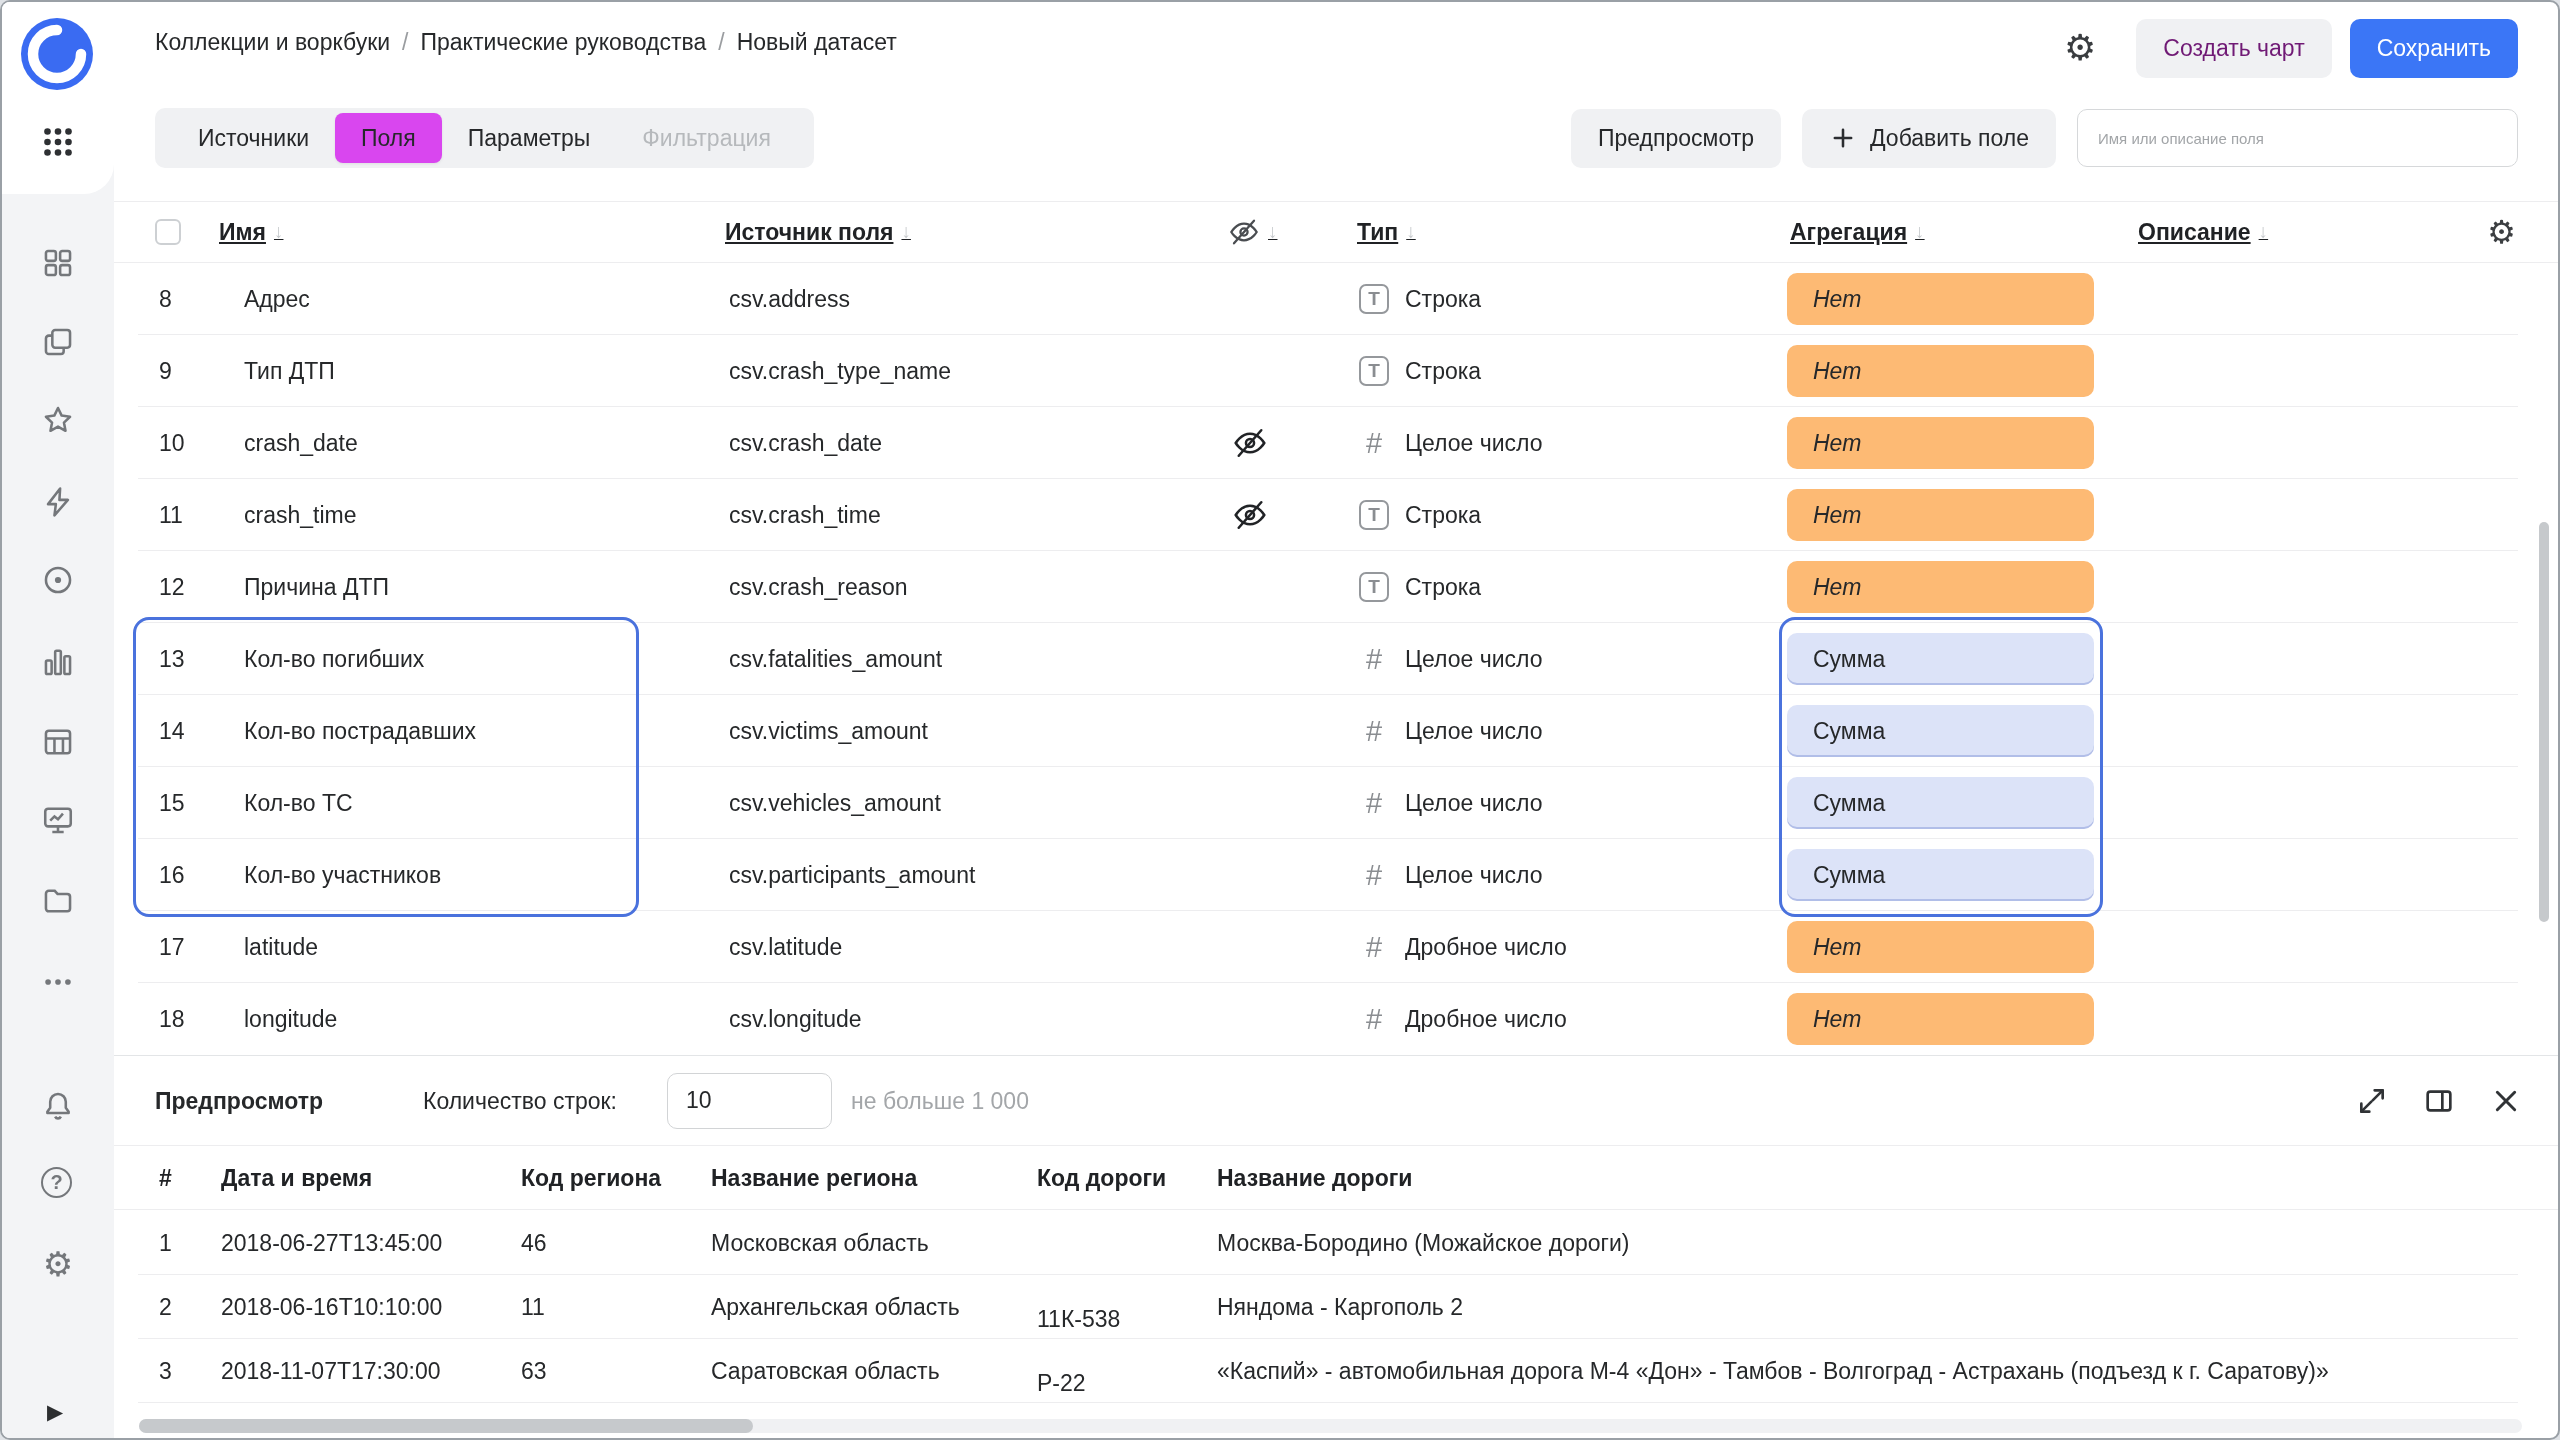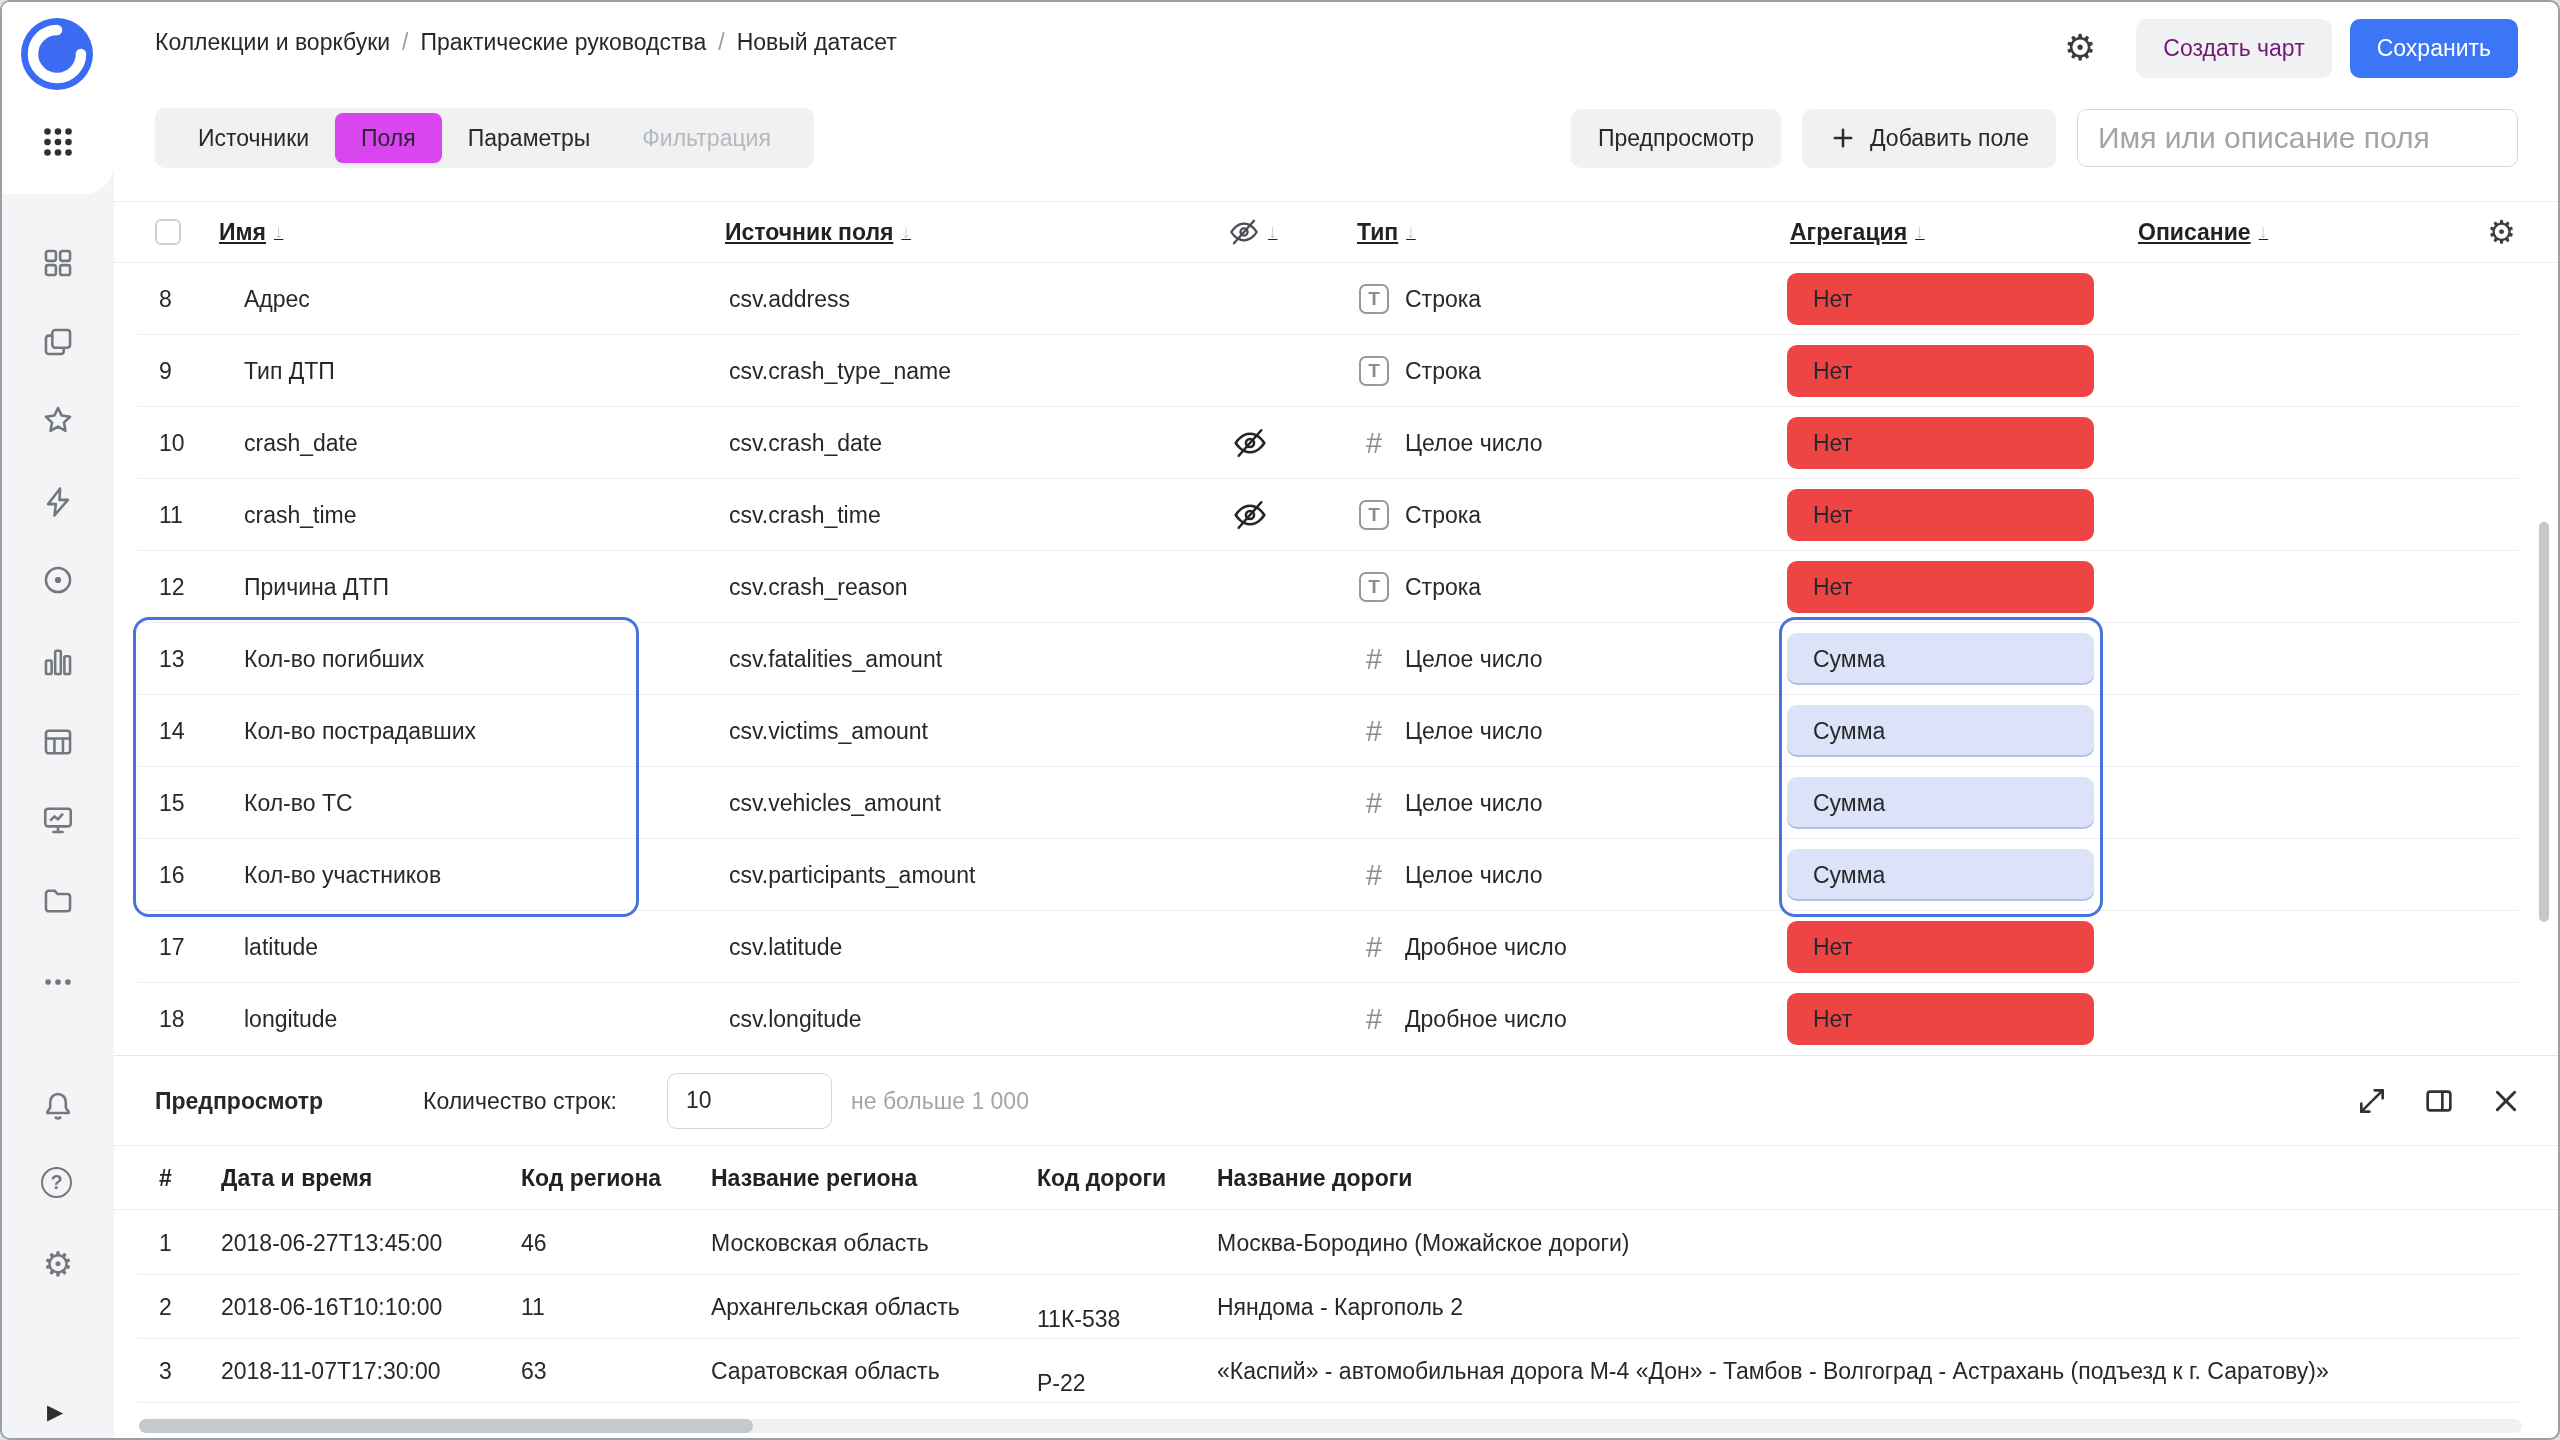--- a/index.html
+++ b/index.html
@@ -40,21 +40,21 @@
   
   .toolsrow{position:absolute;left:153px;right:40px;top:106px;height:60px;display:flex;
             align-items:center;justify-content:space-between;}
   .tabs{display:inline-flex;background:#f0f1f3;border-radius:10px;padding:17px;height:60px;align-items:center;}
   .tab{border:none;background:transparent;font-family:inherit;font-size:23px;color:#26282a;
        padding:0 26px;height:50px;border-radius:8px;cursor:pointer;white-space:nowrap;}
   .tab.active{background:#d946ef;box-shadow:0 1px 3px rgba(0,0,0,.08);}
   .tab.disabled{color:#b6b9bc;cursor:default;}
   .tools-right{display:flex;align-items:center;gap:21px;}
   .search{width:441px;height:58px;border:1.5px solid #d6d8da;border-radius:10px;padding:0 20px;
-          font-size:30px;font-family:inherit;color:#26282a;outline:none;}
+          font-size:15px;font-family:inherit;color:#26282a;outline:none;}
   .search::placeholder{color:#a2a5a8;}
 
   
   .fields-header{position:absolute;left:112px;right:0;top:199px;height:62px;
                  border-top:1px solid #ededef;border-bottom:1px solid #ededef;}
   .fh-item{position:absolute;top:0;height:100%;display:flex;align-items:center;gap:8px;
            font-weight:bold;color:#202225;cursor:pointer;text-decoration:underline;}
   .sort-arrow{font-weight:normal;font-size:19px;color:#c6c9cc;}
   .checkbox{position:absolute;left:41px;top:50%;transform:translateY(-50%);width:26px;height:26px;
             border:2px solid #cdd0d3;border-radius:6px;background:#fff;cursor:pointer;}
@@ -72,21 +72,21 @@
   .c-name{left:130px;}
   .c-src{left:615px;}
   .c-eye{left:1118px;width:36px;height:36px;color:#212326;display:flex;}
   .c-eye svg{width:100%;height:100%;}
   .c-type{left:1245px;display:flex;align-items:center;gap:16px;}
   .ticon{width:30px;height:30px;display:flex;align-items:center;justify-content:center;color:#8a8d91;}
   .ticon.string{border:2px solid #95989c;border-radius:7px;font-size:19px;font-weight:bold;}
   .ticon.number{font-size:29px;}
   .c-agg{left:1673px;width:307px;height:52px;top:10px;transform:none;border-radius:10px;
          display:flex;align-items:center;padding-left:26px;cursor:pointer;}
-  .c-agg.none{background:#ef4444;}
+  .c-agg.none{background:#fdba74;font-style:italic;}
   .c-agg.sum{background:#dce3f8;box-shadow:inset 0 -2px 0 rgba(70,95,190,.28);}
 
   .sel-outline{position:absolute;border:3px solid #4a72dd;border-radius:16px;pointer-events:none;}
   .sel-names{left:131px;top:615px;width:506px;height:300px;}
   .sel-aggs{left:1777px;top:615px;width:324px;height:300px;}
 
   .vscroll{position:absolute;right:9px;top:520px;width:10px;height:400px;background:#c6c9cc;
            border-radius:5px;cursor:pointer;}
 
   

